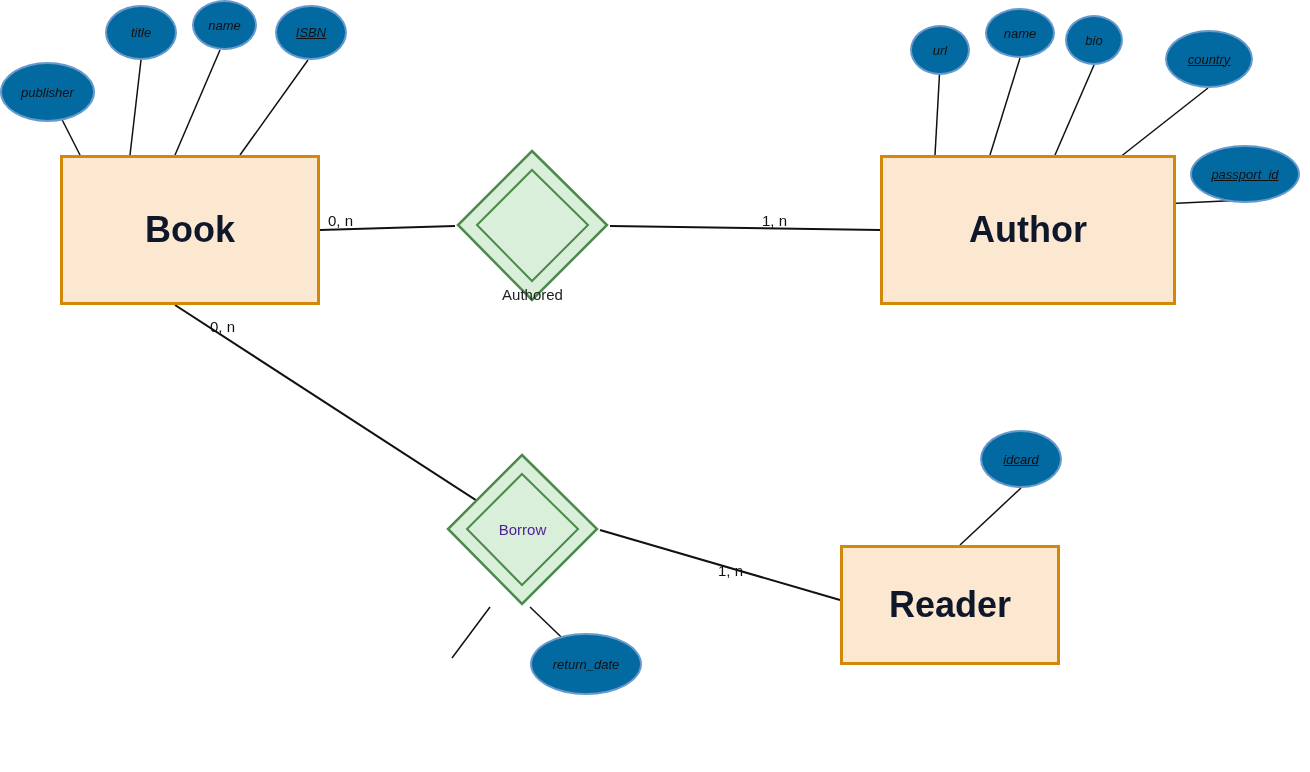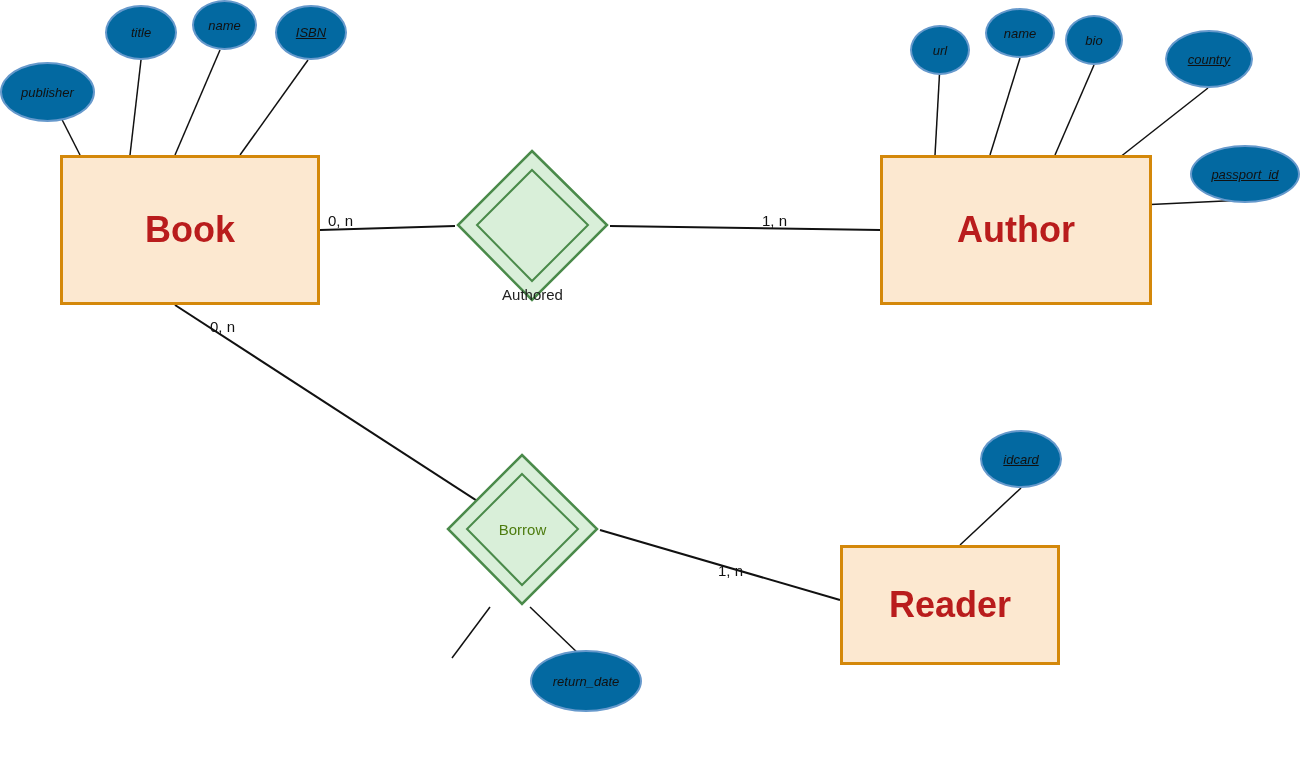--- a/index.html
+++ b/index.html
@@ -25,21 +25,21 @@
     }
     .entity {
       position: absolute;
       background: #fce8d0;
       border: 3px solid #d4880a;
       display: flex;
       align-items: center;
       justify-content: center;
       font-size: 36px;
       font-weight: bold;
-      color: #b91c1c;
+      color: #0f172a;
     }
     .attribute {
       position: absolute;
       background: #0369a1;
       border: 2px solid #6699cc;
       border-radius: 50%;
       display: flex;
       align-items: center;
       justify-content: center;
       font-size: 13px;
@@ -93,21 +93,21 @@
 
     <line x1="490" y1="607" x2="452" y2="658" stroke="#111" stroke-width="1.5"></line>
 
     <line x1="530" y1="607" x2="583" y2="658" stroke="#111" stroke-width="1.5"></line>
   </svg>
 
   <div class="entity" style="left:60px; top:155px; width:260px; height:150px;">
     <span>Book</span>
   </div>
 
-  <div class="entity" style="left:880px; top:155px; width:272px; height:150px;">
+  <div class="entity" style="left:880px; top:155px; width:296px; height:150px;">
     <span>Author</span>
   </div>
 
   <div class="entity" style="left:840px; top:545px; width:220px; height:120px;">
     <span>Reader</span>
   </div>
 
   <div style="position:absolute; left:455px; top:148px; width:155px; height:155px;">
     <svg width="155" height="155" style="position:absolute;top:0;left:0;">
       <polygon points="77,3 152,77 77,152 3,77" fill="#d9efd9" stroke="#4a8a4a" stroke-width="2.5"></polygon>
@@ -116,21 +116,21 @@
     <div style="position:absolute;top:0;left:0;width:155px;height:155px;display:flex;align-items:flex-end;justify-content:center;font-size:15px;color:#222;">
       <span>Authored</span>
     </div>
   </div>
 
   <div style="position:absolute; left:445px; top:452px; width:155px; height:155px;">
     <svg width="155" height="155" style="position:absolute;top:0;left:0;">
       <polygon points="77,3 152,77 77,152 3,77" fill="#d9efd9" stroke="#4a8a4a" stroke-width="2.5"></polygon>
       <polygon points="77,22 133,77 77,133 22,77" fill="none" stroke="#4a8a4a" stroke-width="2"></polygon>
     </svg>
-    <div style="position:absolute;top:0;left:0;width:155px;height:155px;display:flex;align-items:center;justify-content:center;font-size:15px;color:#4d7c0f;">
+    <div style="position:absolute;top:0;left:0;width:155px;height:155px;display:flex;align-items:center;justify-content:center;font-size:15px;color:#4c1d95;">
       <span>Borrow</span>
     </div>
   </div>
 
   <div class="attribute" style="left:0px; top:62px; width:95px; height:60px;">
     <span>publisher</span>
   </div>
 
   <div class="attribute" style="left:105px; top:5px; width:72px; height:55px;">
     <span>title</span>
@@ -162,21 +162,21 @@
 
   <div class="attribute key-attr" style="left:1190px; top:145px; width:110px; height:58px;">
     <span style="text-decoration:underline;">passport_id</span>
   </div>
 
   <div class="attribute key-attr" style="left:980px; top:430px; width:82px; height:58px;">
     <span style="text-decoration:underline;">idcard</span>
   </div>
 
 
-  <div class="attribute" style="left:530px; top:650px; width:112px; height:62px;">
+  <div class="attribute" style="left:530px; top:633px; width:112px; height:62px;">
     <span>return_date</span>
   </div>
 
   <div class="cardinality" style="left:328px; top:212px;">
     <span>0, n</span>
   </div>
 
   <div class="cardinality" style="left:762px; top:212px;">
     <span>1, n</span>
   </div>

